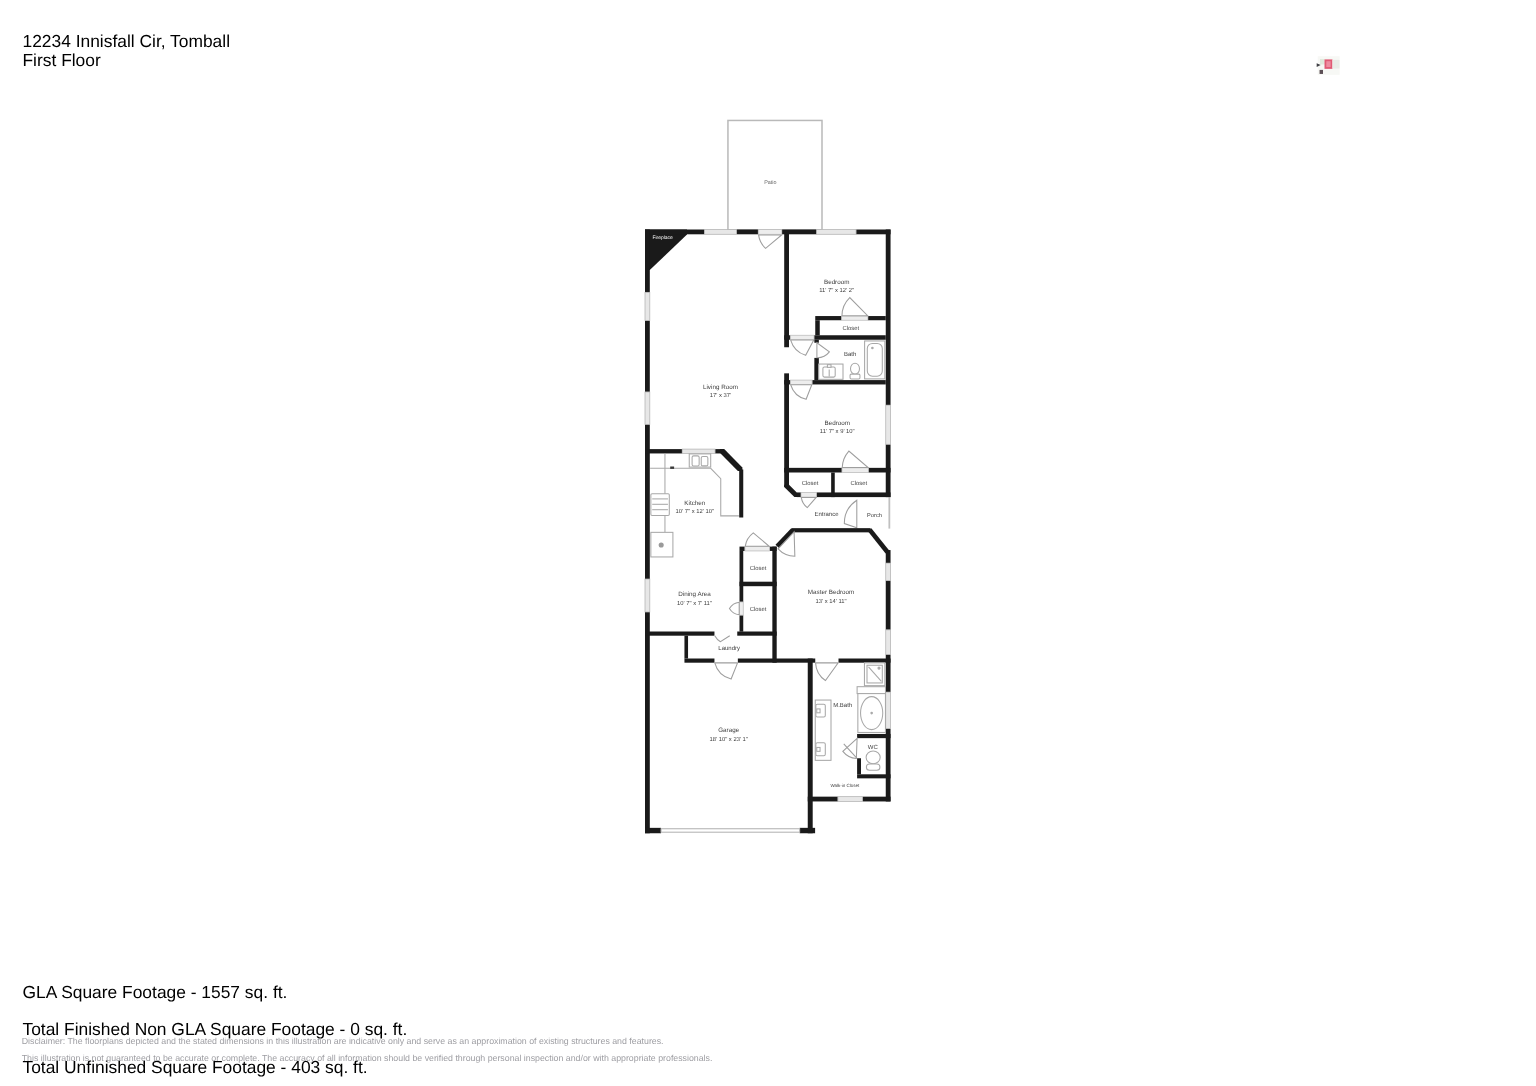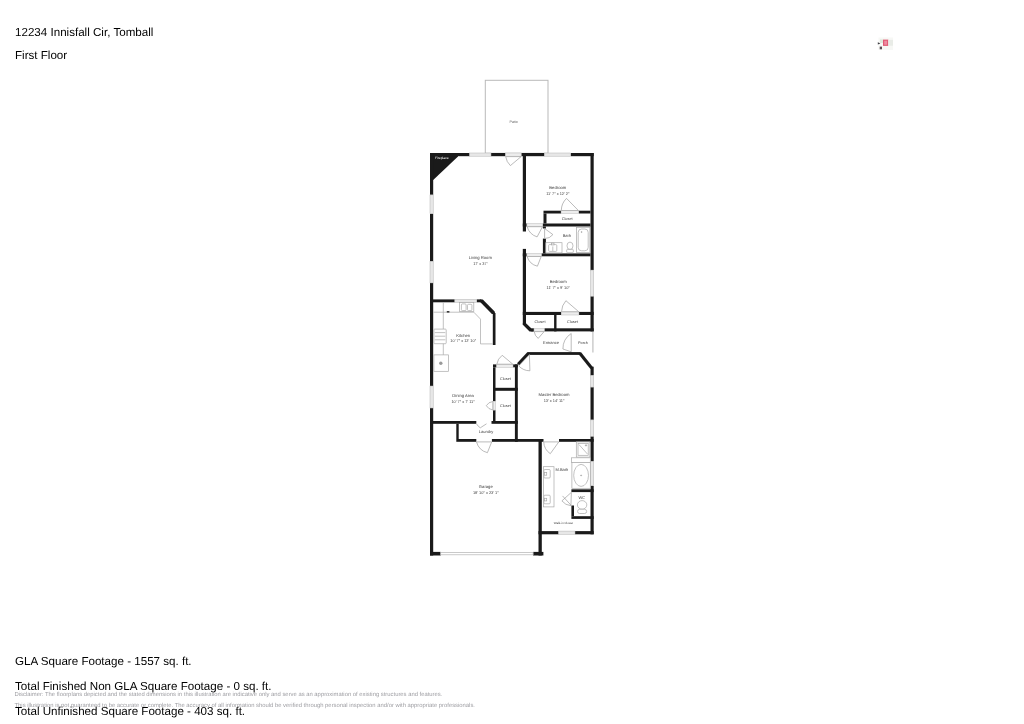--- a/index.html
+++ b/index.html
@@ -3,21 +3,21 @@
 <meta charset="utf-8">
 <style>
   html,body{margin:0;padding:0;background:#ffffff;}
   *{-webkit-font-smoothing:antialiased;text-rendering:geometricPrecision;}
   body{-webkit-font-smoothing:antialiased;width:1024px;height:724px;position:relative;font-family:"Liberation Sans",sans-serif;overflow:hidden;}
   .abs{position:absolute;}
 </style>
 </head>
 <body>
 
-<div class="abs" style="left:15px;top:21.3px;font-size:11.6px;line-height:23px;color:#000;">12234 Innisfall Cir, Tomball<br>First Floor</div>
+<div class="abs" style="left:15px;top:21.3px;font-size:11.6px;line-height:13px;color:#000;">12234 Innisfall Cir, Tomball<br>First Floor</div>
 
 <svg class="abs" style="left:876px;top:35px;filter:blur(0.5px)" width="20" height="18" viewBox="0 0 20 18">
   <rect x="2.5" y="2.5" width="14.6" height="12.4" fill="#f7f8f5"></rect>
   <rect x="4" y="4.4" width="3.1" height="3.6" fill="#dee9dc"></rect>
   <rect x="7" y="4.6" width="5.3" height="6.3" fill="#e05a74"></rect>
   <rect x="8.2" y="5.8" width="2.9" height="3.9" fill="#ee8ca0"></rect>
   <rect x="12.3" y="4.9" width="4.7" height="5.8" fill="#e9ece7"></rect>
   <polygon points="1.8,7.2 4.4,8.4 1.8,9.6" fill="#3f3f44"></polygon>
   <rect x="3.7" y="11.6" width="2.3" height="2.7" fill="#5c4f55"></rect>
 </svg>

